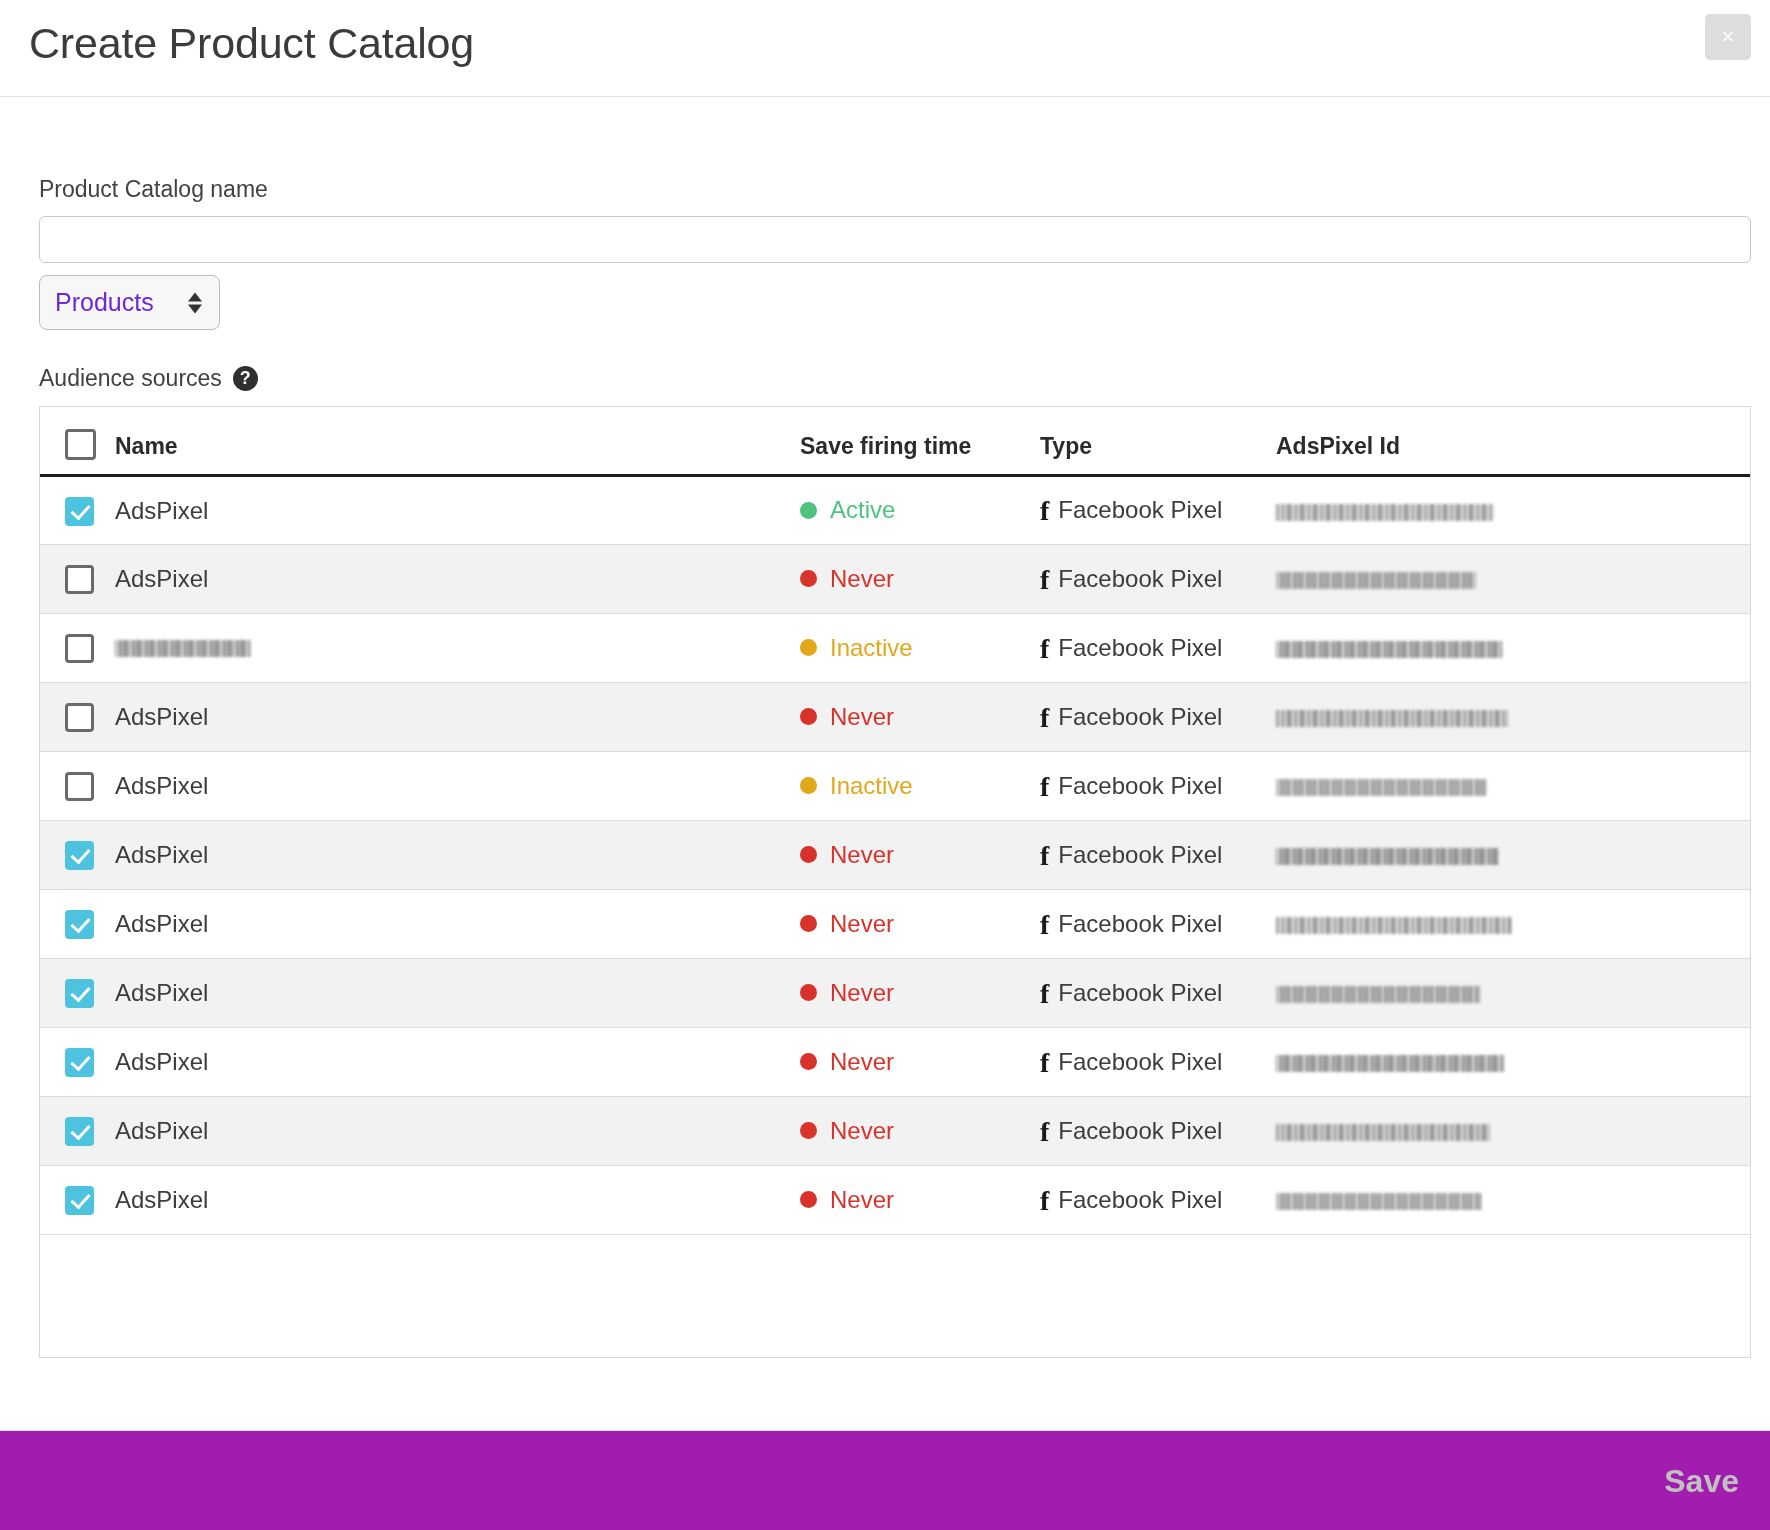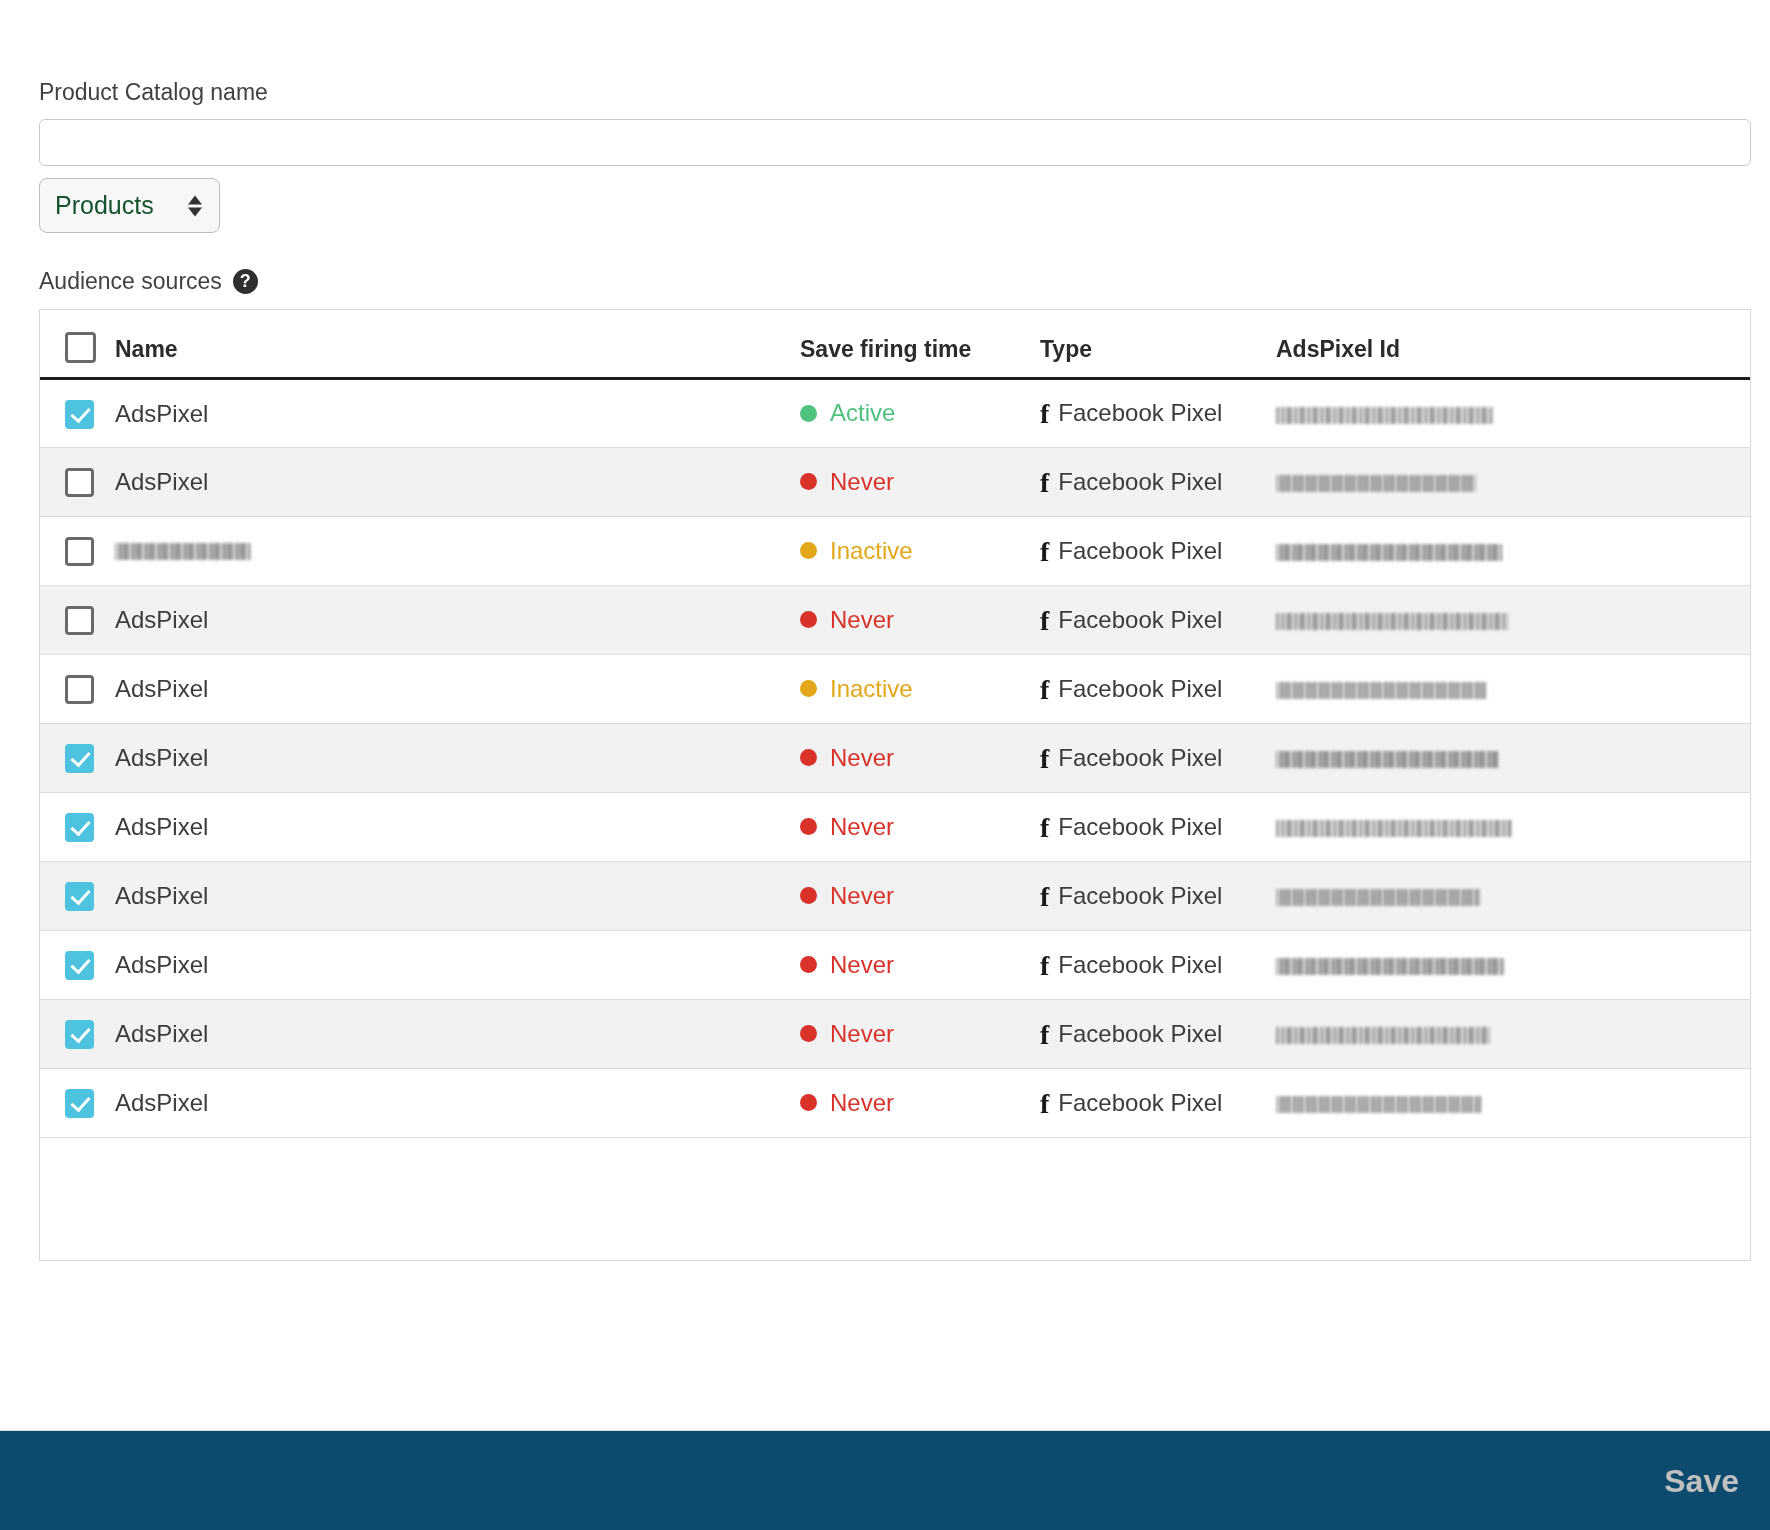--- a/index.html
+++ b/index.html
@@ -92,21 +92,21 @@
     display: inline-block;
     margin-top: 12px;
   }
   .select-box {
     width: 181px;
     height: 55px;
     border: 1px solid #bdbdbd;
     border-radius: 8px;
     background: #f7f7f7;
     font-size: 25px;
-    color: #14532d;
+    color: #6d28d9;
     line-height: 53px;
     padding-left: 15px;
     position: relative;
     cursor: pointer;
     font-family: "Liberation Sans", sans-serif;
   }
   .select-arrows {
     position: absolute;
     right: 17px;
     top: 50%;
@@ -286,21 +286,21 @@
     width: 136px;
     height: 19px;
   }
 
   
   .modal-footer {
     position: absolute;
     left: 0; bottom: 0;
     width: 1770px;
     height: 100px;
-    background: #0c4a6e;
+    background: #a21caf;
     border-top: 1px solid #dcdcdc;
   }
   .save-button {
     position: absolute;
     right: 31px;
     top: 50%;
     transform: translateY(-50%);
     font-size: 32px;
     font-weight: bold;
     color: #c0c0c0;
@@ -309,20 +309,24 @@
     cursor: default;
     font-family: "Liberation Sans", sans-serif;
     padding: 0;
   }
 </style>
 </head>
 <body>
 
 <div class="modal">
 
+  <div class="modal-header">
+    <div class="modal-title">Create Product Catalog</div>
+    <button class="close-button">×</button>
+  </div>
 
   <div class="modal-body">
 
     <div class="field-label field-name-label">Product Catalog name</div>
     <input class="text-input" type="text" placeholder="" style="">
 
     <div class="select-wrap">
       <div class="select-box">
         <span>Products</span>
         <span class="select-arrows">

